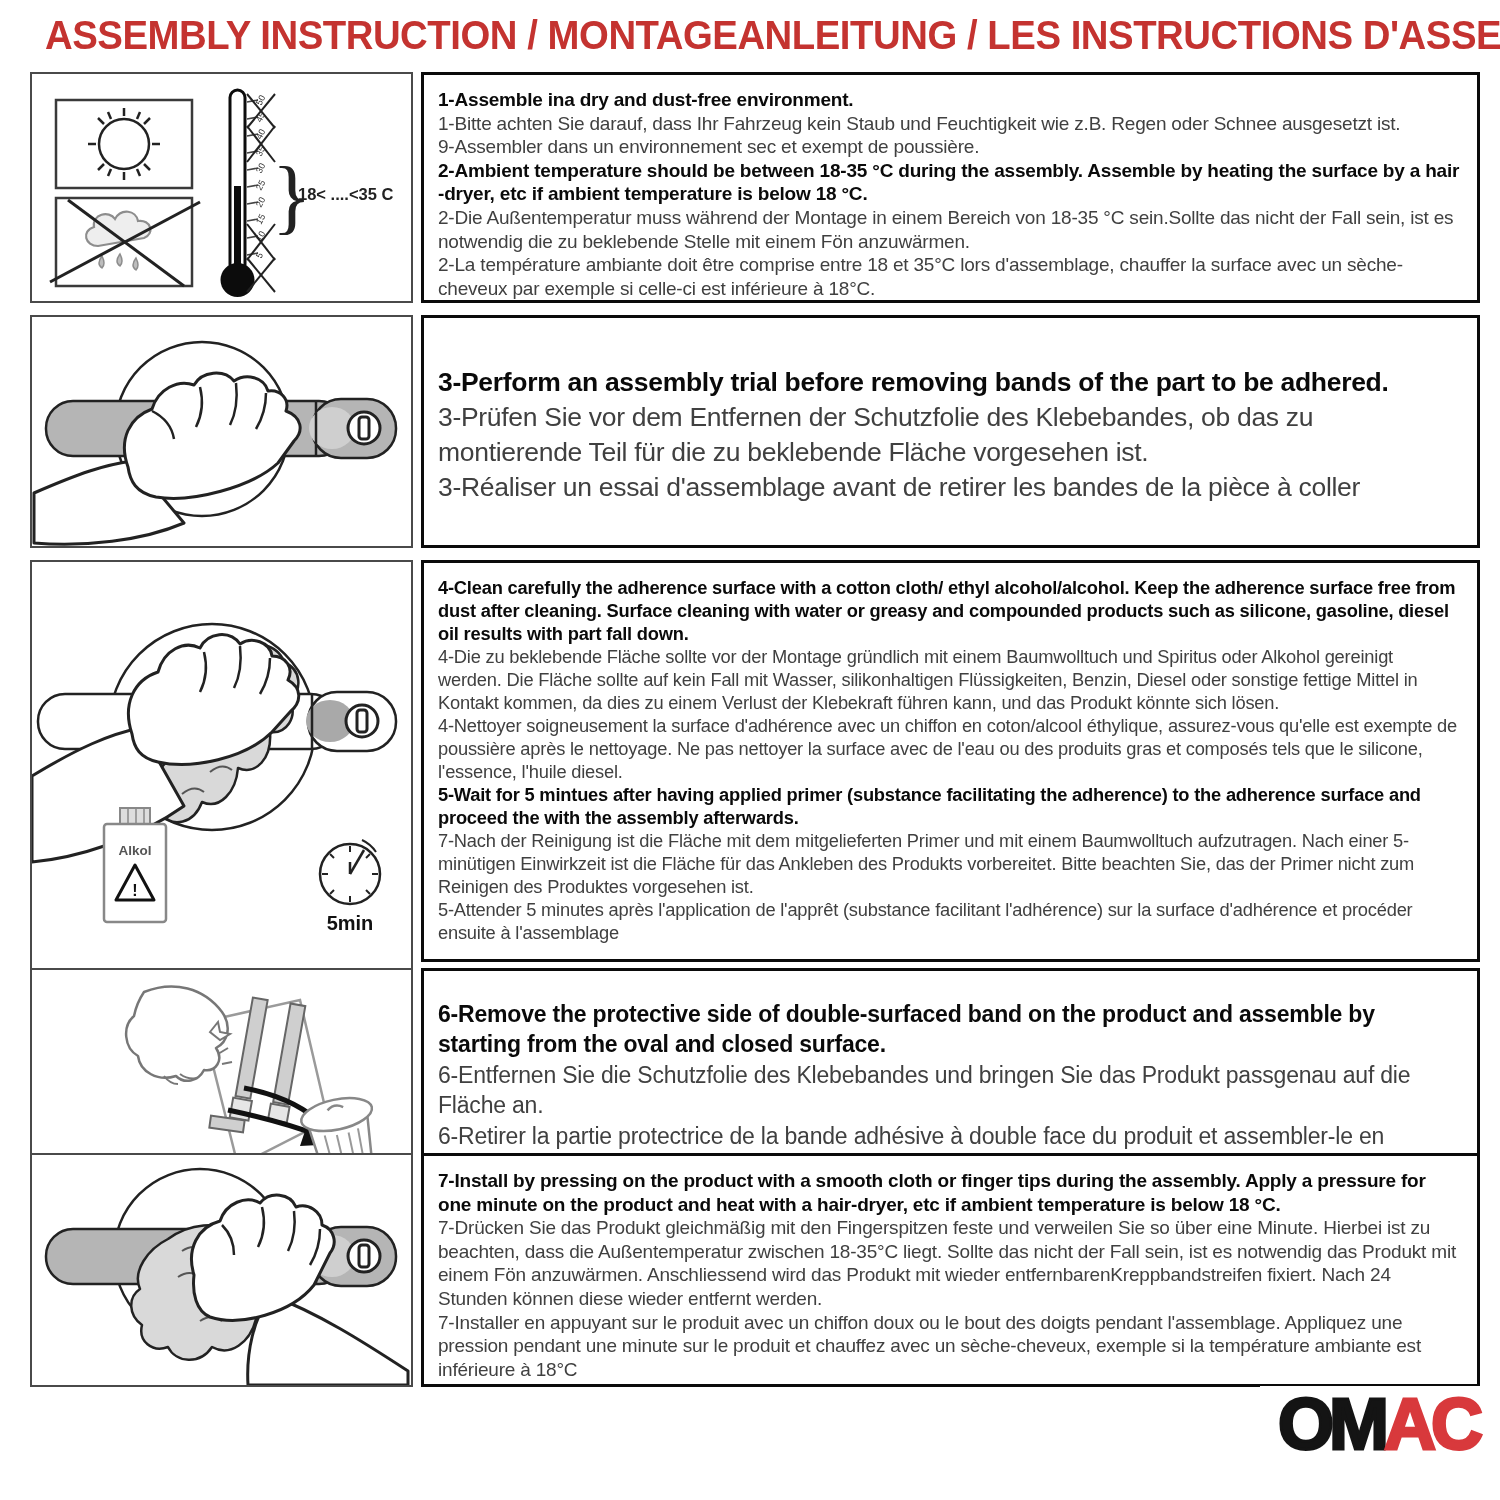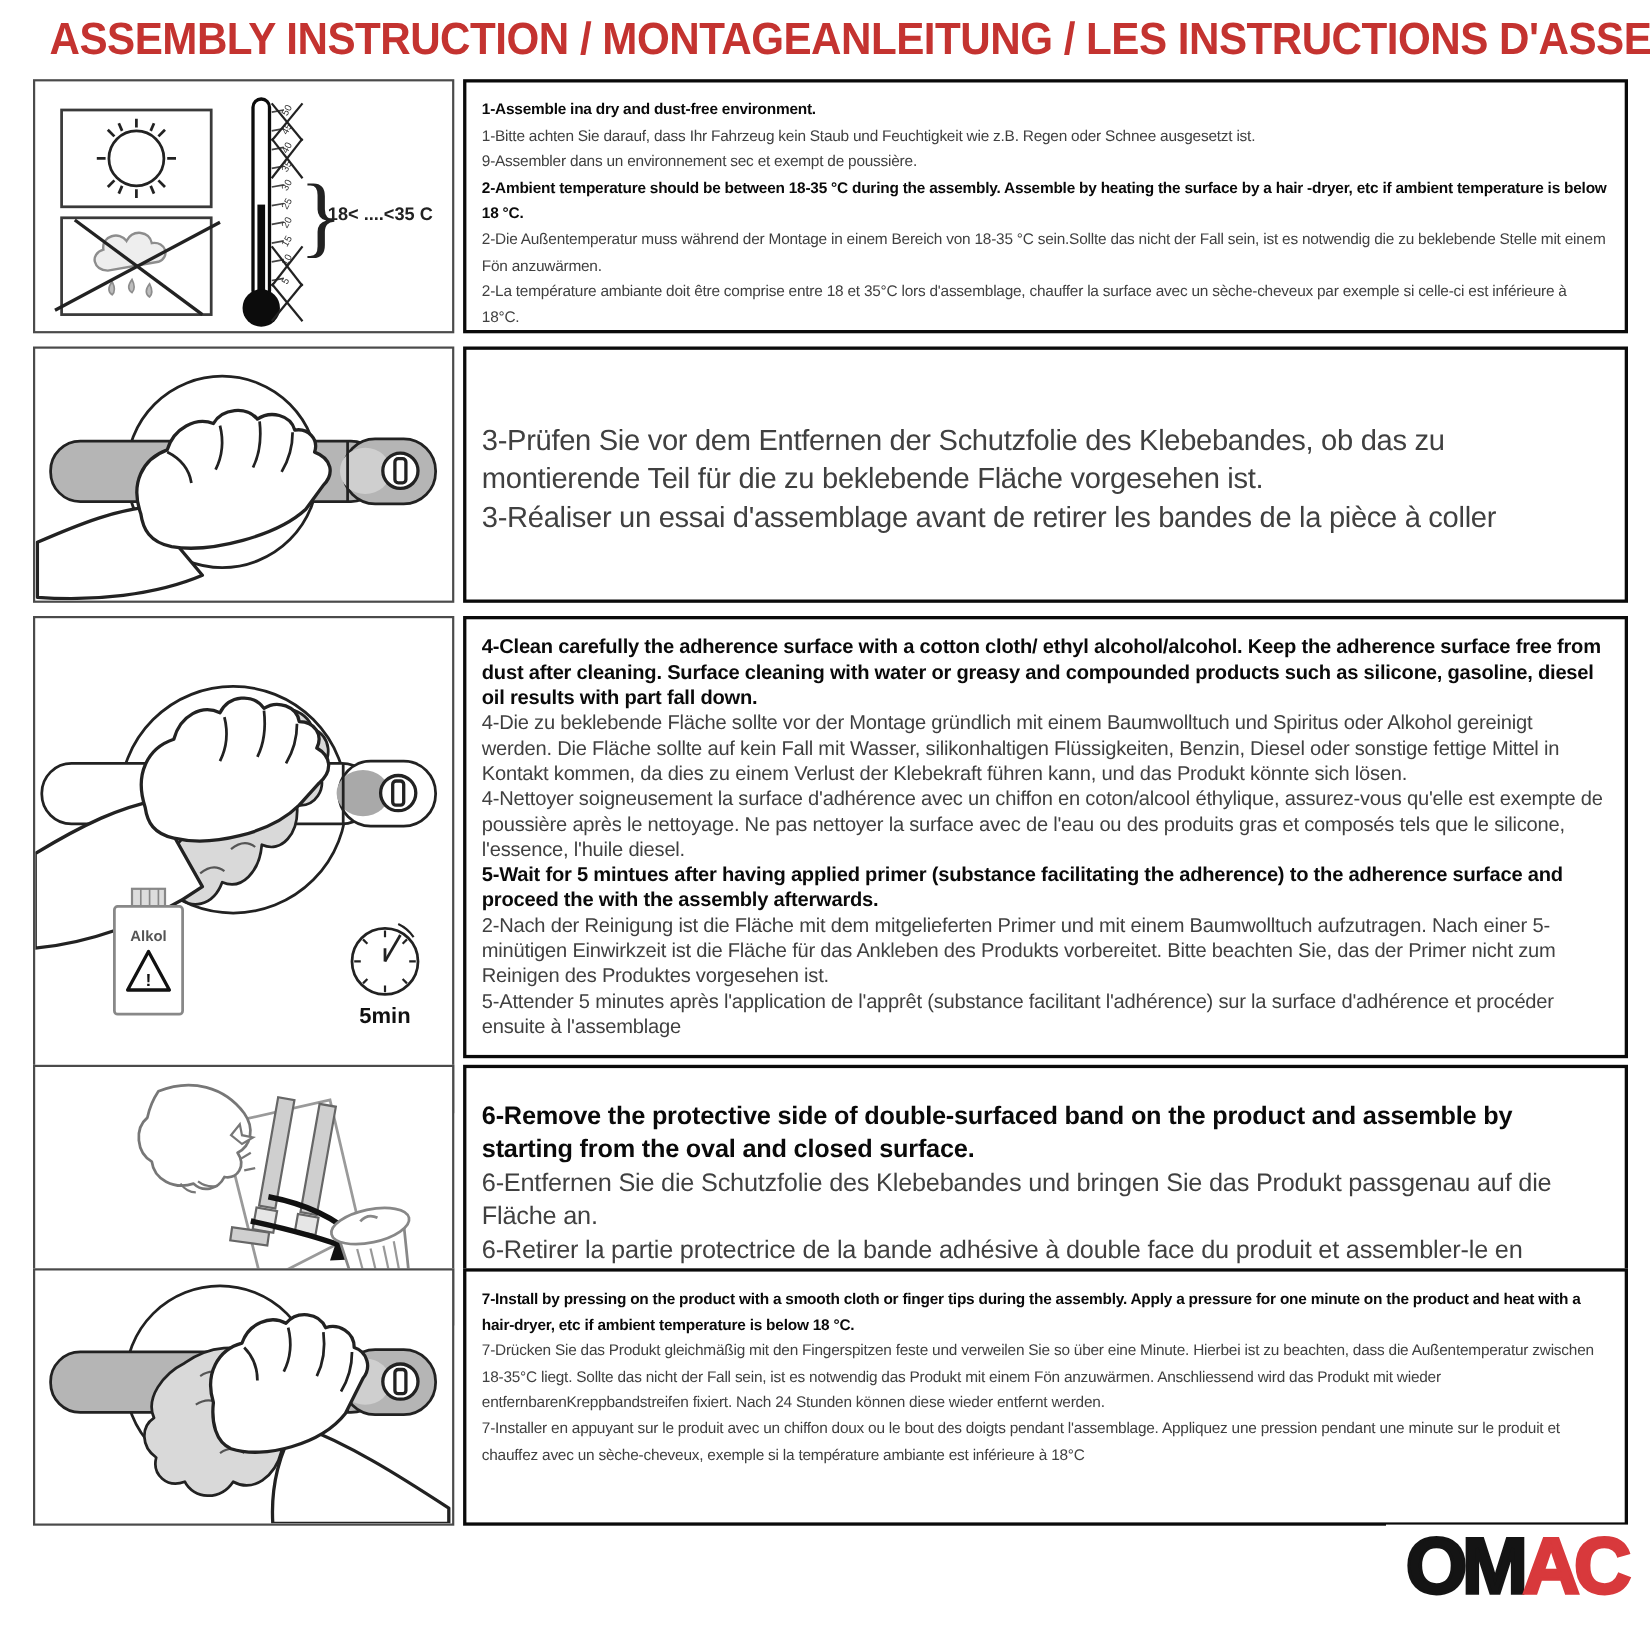--- a/index.html
+++ b/index.html
@@ -7,21 +7,21 @@
   .title{position:absolute;left:45px;top:12px;font-size:41px;font-weight:800;letter-spacing:-.5px;
          white-space:nowrap;transform:scaleX(.935);transform-origin:left center;}
   .row{position:absolute;left:0;width:1500px;}
   .imgbox{position:absolute;left:30px;width:383px;border:2px solid #4a4a4a;background:#fff;box-sizing:border-box;overflow:hidden;}
   .imgbox svg{display:block;}
   .textbox{position:absolute;left:421px;width:1059px;border:3px solid #0a0a0a;background:#fff;
            box-sizing:border-box;padding:13px 16px 6px 14px;overflow:hidden;}
   .textbox p{margin:0;color:#404040;}
   .textbox p.b{font-weight:700;color:#0a0a0a;}
   .textbox p.gap{}
-  .fs19 p{font-size:14px;line-height:23.6px;letter-spacing:-.2px;}
+  .fs19 p{font-size:19px;line-height:23.6px;letter-spacing:-.2px;}
   .fs18 p{font-size:18.3px;line-height:23px;letter-spacing:-.2px;}
   .fs26 p{font-size:26.5px;line-height:35px;letter-spacing:-.3px;}
   .fs23 p{font-size:23px;line-height:30.5px;letter-spacing:-.2px;}
   .vcenter{display:flex;flex-direction:column;justify-content:center;}
   .logo{position:absolute;top:1386px;right:16px;background:#fff;padding:2px 6px 8px 18px;
         font-weight:700;font-size:72px;line-height:1;letter-spacing:-5px;-webkit-text-stroke:3px currentColor;}
   .logo span{ -webkit-text-stroke:3px currentColor;}
   .ill-line{stroke:#222;stroke-width:2.5;fill:none;}
 </style>
 </head>
@@ -136,20 +136,21 @@
         <g class="ill-line">
           <path d="M168,70 C172,86 170,98 164,110"></path>
           <path d="M204,66 C206,84 204,96 198,108"></path>
           <path d="M234,76 C234,92 230,102 224,112"></path>
           <path d="M120,94 C132,100 140,110 142,122"></path>
         </g>
       </g>
     </svg>
   </div>
   <div class="textbox fs26 vcenter" style="top:0;height:233px;">
+      <p class="b">3-Perform an assembly trial before removing bands of the part to be adhered.</p>
       <p class="r">3-Prüfen Sie vor dem Entfernen der Schutzfolie des Klebebandes, ob das zu montierende Teil für die zu beklebende Fläche vorgesehen ist.</p>
       <p class="r">3-Réaliser un essai d'assemblage avant de retirer les bandes de la pièce à coller</p>
     </div>
 </div>
 
 <div class="row" style="top:560px;height:402px;">
   <div class="imgbox" style="top:0;height:452px;">
     <svg width="379" height="398" viewBox="0 0 379 398">
       <circle cx="180" cy="165" r="103" fill="#fff" stroke="#222" stroke-width="2.5"></circle>
       <g>
@@ -208,21 +209,21 @@
         <path d="M330,278 a34,34 0 0 1 14,12" fill="none" stroke="#222" stroke-width="2"></path>
         <text x="318" y="368" text-anchor="middle" font-size="20" font-weight="700" fill="#111">5min</text>
       </g>
     </svg>
   </div>
   <div class="textbox fs18" style="top:0;height:402px;">
       <p class="b">4-Clean carefully the adherence surface with a cotton cloth/ ethyl alcohol/alcohol. Keep the adherence surface free from dust after cleaning. Surface cleaning with water or greasy and compounded products such as silicone, gasoline, diesel oil results with part fall down.</p>
       <p class="r">4-Die zu beklebende Fläche sollte vor der Montage gründlich mit einem Baumwolltuch und Spiritus oder Alkohol gereinigt werden. Die Fläche sollte auf kein Fall mit Wasser, silikonhaltigen Flüssigkeiten, Benzin, Diesel oder sonstige fettige Mittel in Kontakt kommen, da dies zu einem Verlust der Klebekraft führen kann, und das Produkt könnte sich lösen.</p>
       <p class="r">4-Nettoyer soigneusement la surface d'adhérence avec un chiffon en coton/alcool éthylique, assurez-vous qu'elle est exempte de poussière après le nettoyage. Ne pas nettoyer la surface avec de l'eau ou des produits gras et composés tels que le silicone, l'essence, l'huile diesel.</p>
       <p class="b gap">5-Wait for 5 mintues after having applied primer (substance facilitating the adherence) to the adherence surface and proceed the with the assembly afterwards.</p>
-      <p class="r">2-Nach der Reinigung ist die Fläche mit dem mitgelieferten Primer und mit einem Baumwolltuch aufzutragen. Nach einer 5-minütigen Einwirkzeit ist die Fläche für das Ankleben des Produkts vorbereitet. Bitte beachten Sie, das der Primer nicht zum Reinigen des Produktes vorgesehen ist.</p>
+      <p class="r">7-Nach der Reinigung ist die Fläche mit dem mitgelieferten Primer und mit einem Baumwolltuch aufzutragen. Nach einer 5-minütigen Einwirkzeit ist die Fläche für das Ankleben des Produkts vorbereitet. Bitte beachten Sie, das der Primer nicht zum Reinigen des Produktes vorgesehen ist.</p>
       <p class="r">5-Attender 5 minutes après l'application de l'apprêt (substance facilitant l'adhérence) sur la surface d'adhérence et procéder ensuite à l'assemblage</p>
     </div>
 </div>
 
 <div class="row" style="top:968px;height:237px;">
   <div class="imgbox" style="top:0;height:237px;">
     <svg width="379" height="233" viewBox="0 0 379 233">
       <path d="M170,52 L268,30 L296,150 L206,196 Z" fill="none" stroke="#9a9a9a" stroke-width="2.5"></path>
       <g>
         <g transform="rotate(10 218 90)">

